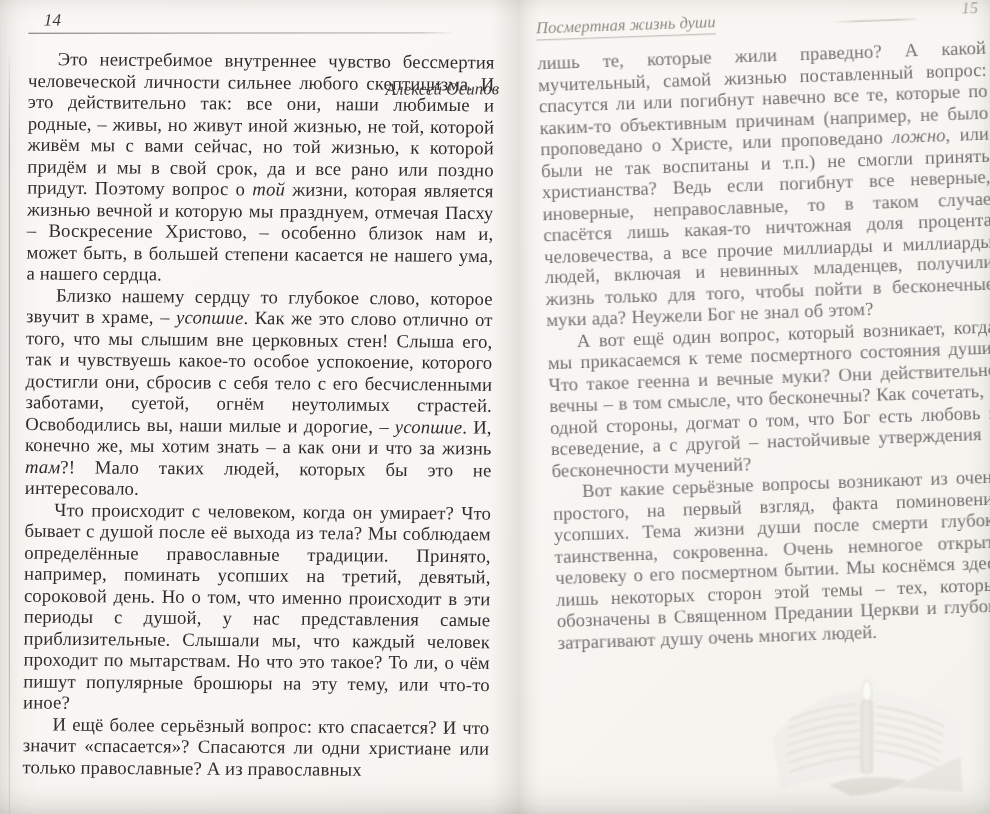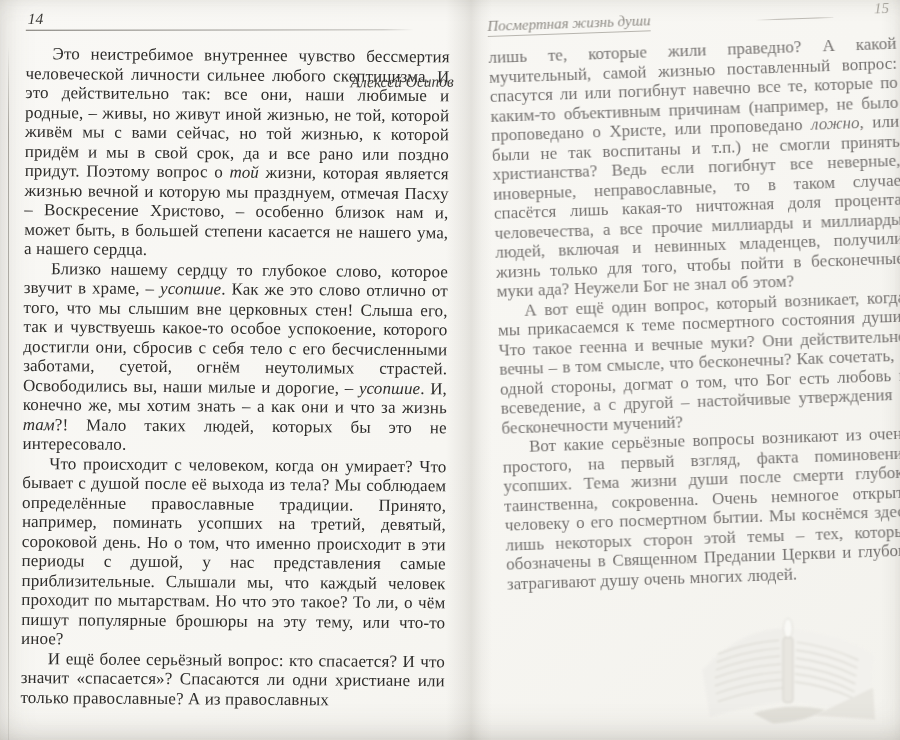--- a/index.html
+++ b/index.html
@@ -31,21 +31,21 @@
 
   
   .page-left {
     position:absolute; left:26px; top:6px; width:424px;
     transform:rotate(.45deg); transform-origin:left top;
     color:#2e2d2b;
   }
   .page-left .header {
     position:relative; height:30px; font-style:italic; font-size:15.5px; color:#3c3b38;
   }
-  .page-left .pagenum { position:absolute; left:2px; top:4px; }
+  .page-left .pagenum { position:absolute; left:14px; top:4px; }
   .page-left .running { position:absolute; right:-4px; top:16px; transform:rotate(-.8deg);margin-top:48px; }
   .page-left .rule {
     position:absolute; left:0; right:36px; top:22px; height:1.3px;
     background:linear-gradient(to right, rgba(90,87,80,.85), rgba(90,87,80,.55) 60%, rgba(90,87,80,.35) 92%, rgba(90,87,80,0));
     transform:rotate(-.5deg);
   }
 
   
   .page-right {
     position:absolute; left:487px; top:14px; width:408px;

